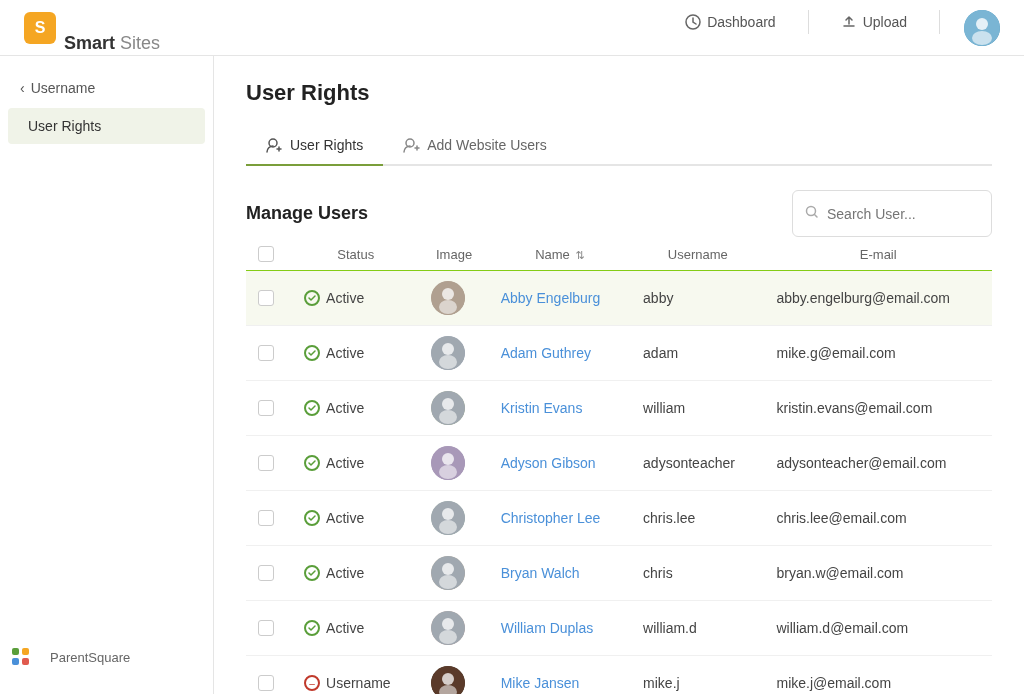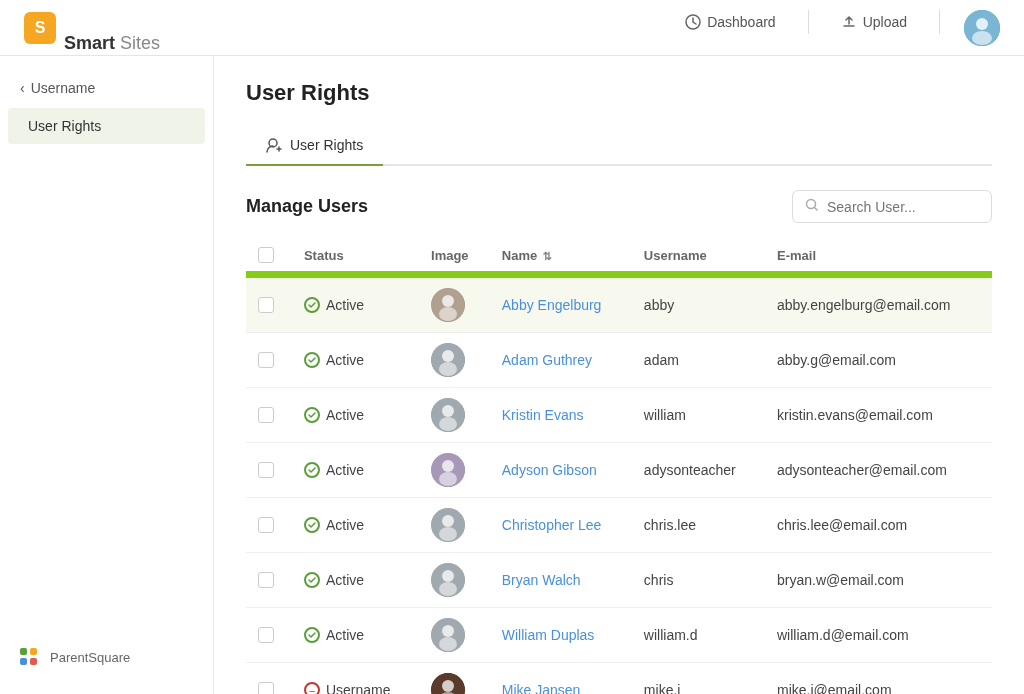--- a/index.html
+++ b/index.html
@@ -104,24 +104,24 @@
       cursor: pointer;
       border-radius: 4px;
       margin: 0 8px;
     }
     .sidebar-item.active {
       background: #f0f3e8;
       color: #333;
       font-weight: 500;
     }
     .sidebar-bottom {
-      padding: 12px 20px;
-      display: flex;
-      align-items: center;
-      gap: 12px;
+      padding: 12px 12px;
+      display: flex;
+      align-items: center;
+      gap: 20px;
     }
     .ps-logo-grid {
       display: grid;
       grid-template-columns: 1fr 1fr;
       gap: 2px;
       width: 18px;
       height: 18px;
     }
     .ps-dot {
       width: 7px; height: 7px;
@@ -175,59 +175,59 @@
       color: #333;
       border-bottom: 2px solid #7a9e3a;
       font-weight: 500;
     }
 
     
     .manage-header {
       display: flex;
       align-items: center;
       justify-content: space-between;
-      margin-bottom: 16px;
+      margin-bottom: 1px;
     }
     .manage-title {
       font-size: 18px;
       font-weight: 600;
       color: #222;
     }
     .search-box {
       display: flex;
       align-items: center;
       gap: 8px;
       border: 1px solid #ddd;
       border-radius: 6px;
-      padding: 7px 12px;
+      padding: 14px 12px;
       background: #fff;
       width: 200px;
     }
     .search-icon { color: #aaa; font-size: 14px; }
     .search-input {
       border: none;
       outline: none;
       font-size: 14px;
       color: #999;
       width: 100%;
       background: transparent;
     }
 
     
     .user-table {
       width: 100%;
       border-collapse: collapse;
     }
     .user-table th {
-      text-align: left;
+      text-align: center;
       font-size: 13px;
-      font-weight: 700;
+      font-weight: 400;
       color: #666;
       padding: 8px 12px;
-      border-bottom: 7px solid #84cc16;
+      border-bottom: 1px solid #84cc16;
     }
     .user-table td {
       padding: 10px 12px;
       border-bottom: 1px solid #f0f0f0;
       font-size: 14px;
       color: #444;
     }
     .user-table tr.highlighted {
       background: #f7f9ef;
     }
@@ -353,20 +353,28 @@
 
     <div class="tabs">
       <div class="tab active">
         <svg width="18" height="18" viewBox="0 0 18 18" fill="none">
           <circle cx="7" cy="7" r="4" stroke="#555" stroke-width="1.5"></circle>
           <path d="M1 16c0-3.314 2.686-6 6-6" stroke="#555" stroke-width="1.5" stroke-linecap="round"></path>
           <path d="M13 11v4M11 13h4" stroke="#555" stroke-width="1.5" stroke-linecap="round"></path>
         </svg>
         <span>User Rights</span>
       </div>
+      <div class="tab">
+        <svg width="18" height="18" viewBox="0 0 18 18" fill="none">
+          <circle cx="7" cy="7" r="4" stroke="#888" stroke-width="1.5"></circle>
+          <path d="M1 16c0-3.314 2.686-6 6-6" stroke="#888" stroke-width="1.5" stroke-linecap="round"></path>
+          <path d="M14 10v4M12 12h4" stroke="#888" stroke-width="1.5" stroke-linecap="round"></path>
+        </svg>
+        <span>Add Website Users</span>
+      </div>
     </div>
 
     <div class="manage-header">
       <h2 class="manage-title">Manage Users</h2>
       <div class="search-box">
         <span class="search-icon">
           <svg width="14" height="14" viewBox="0 0 14 14" fill="none">
             <circle cx="6" cy="6" r="4.5" stroke="#aaa" stroke-width="1.5"></circle>
             <path d="M9.5 9.5l2.5 2.5" stroke="#aaa" stroke-width="1.5" stroke-linecap="round"></path>
           </svg>
@@ -440,21 +448,21 @@
           <circle cx="17" cy="17" r="17" fill="#a0a8b0"></circle>
           <circle cx="17" cy="13" r="6" fill="rgba(255,255,255,0.75)"></circle>
           <ellipse cx="17" cy="26" rx="9" ry="7" fill="rgba(255,255,255,0.55)"></ellipse>
         </svg>
       </div>
     </td>
     <td>
       <span class="user-name-link">Adam Guthrey</span>
     </td>
     <td>adam</td>
-    <td>abby.g@email.com</td>
+    <td>mike.g@email.com</td>
   </tr>
           <tr>
     <td>
       <div class="check-box"></div>
     </td>
     <td>
       <div class="status-active">
         <div class="status-icon">
         <svg width="10" height="10" viewBox="0 0 10 10">
                     <path d="M2 5l2 2 4-4" stroke="#5a9e3a" stroke-width="1.5" fill="none" stroke-linecap="round" stroke-linejoin="round"></path>

